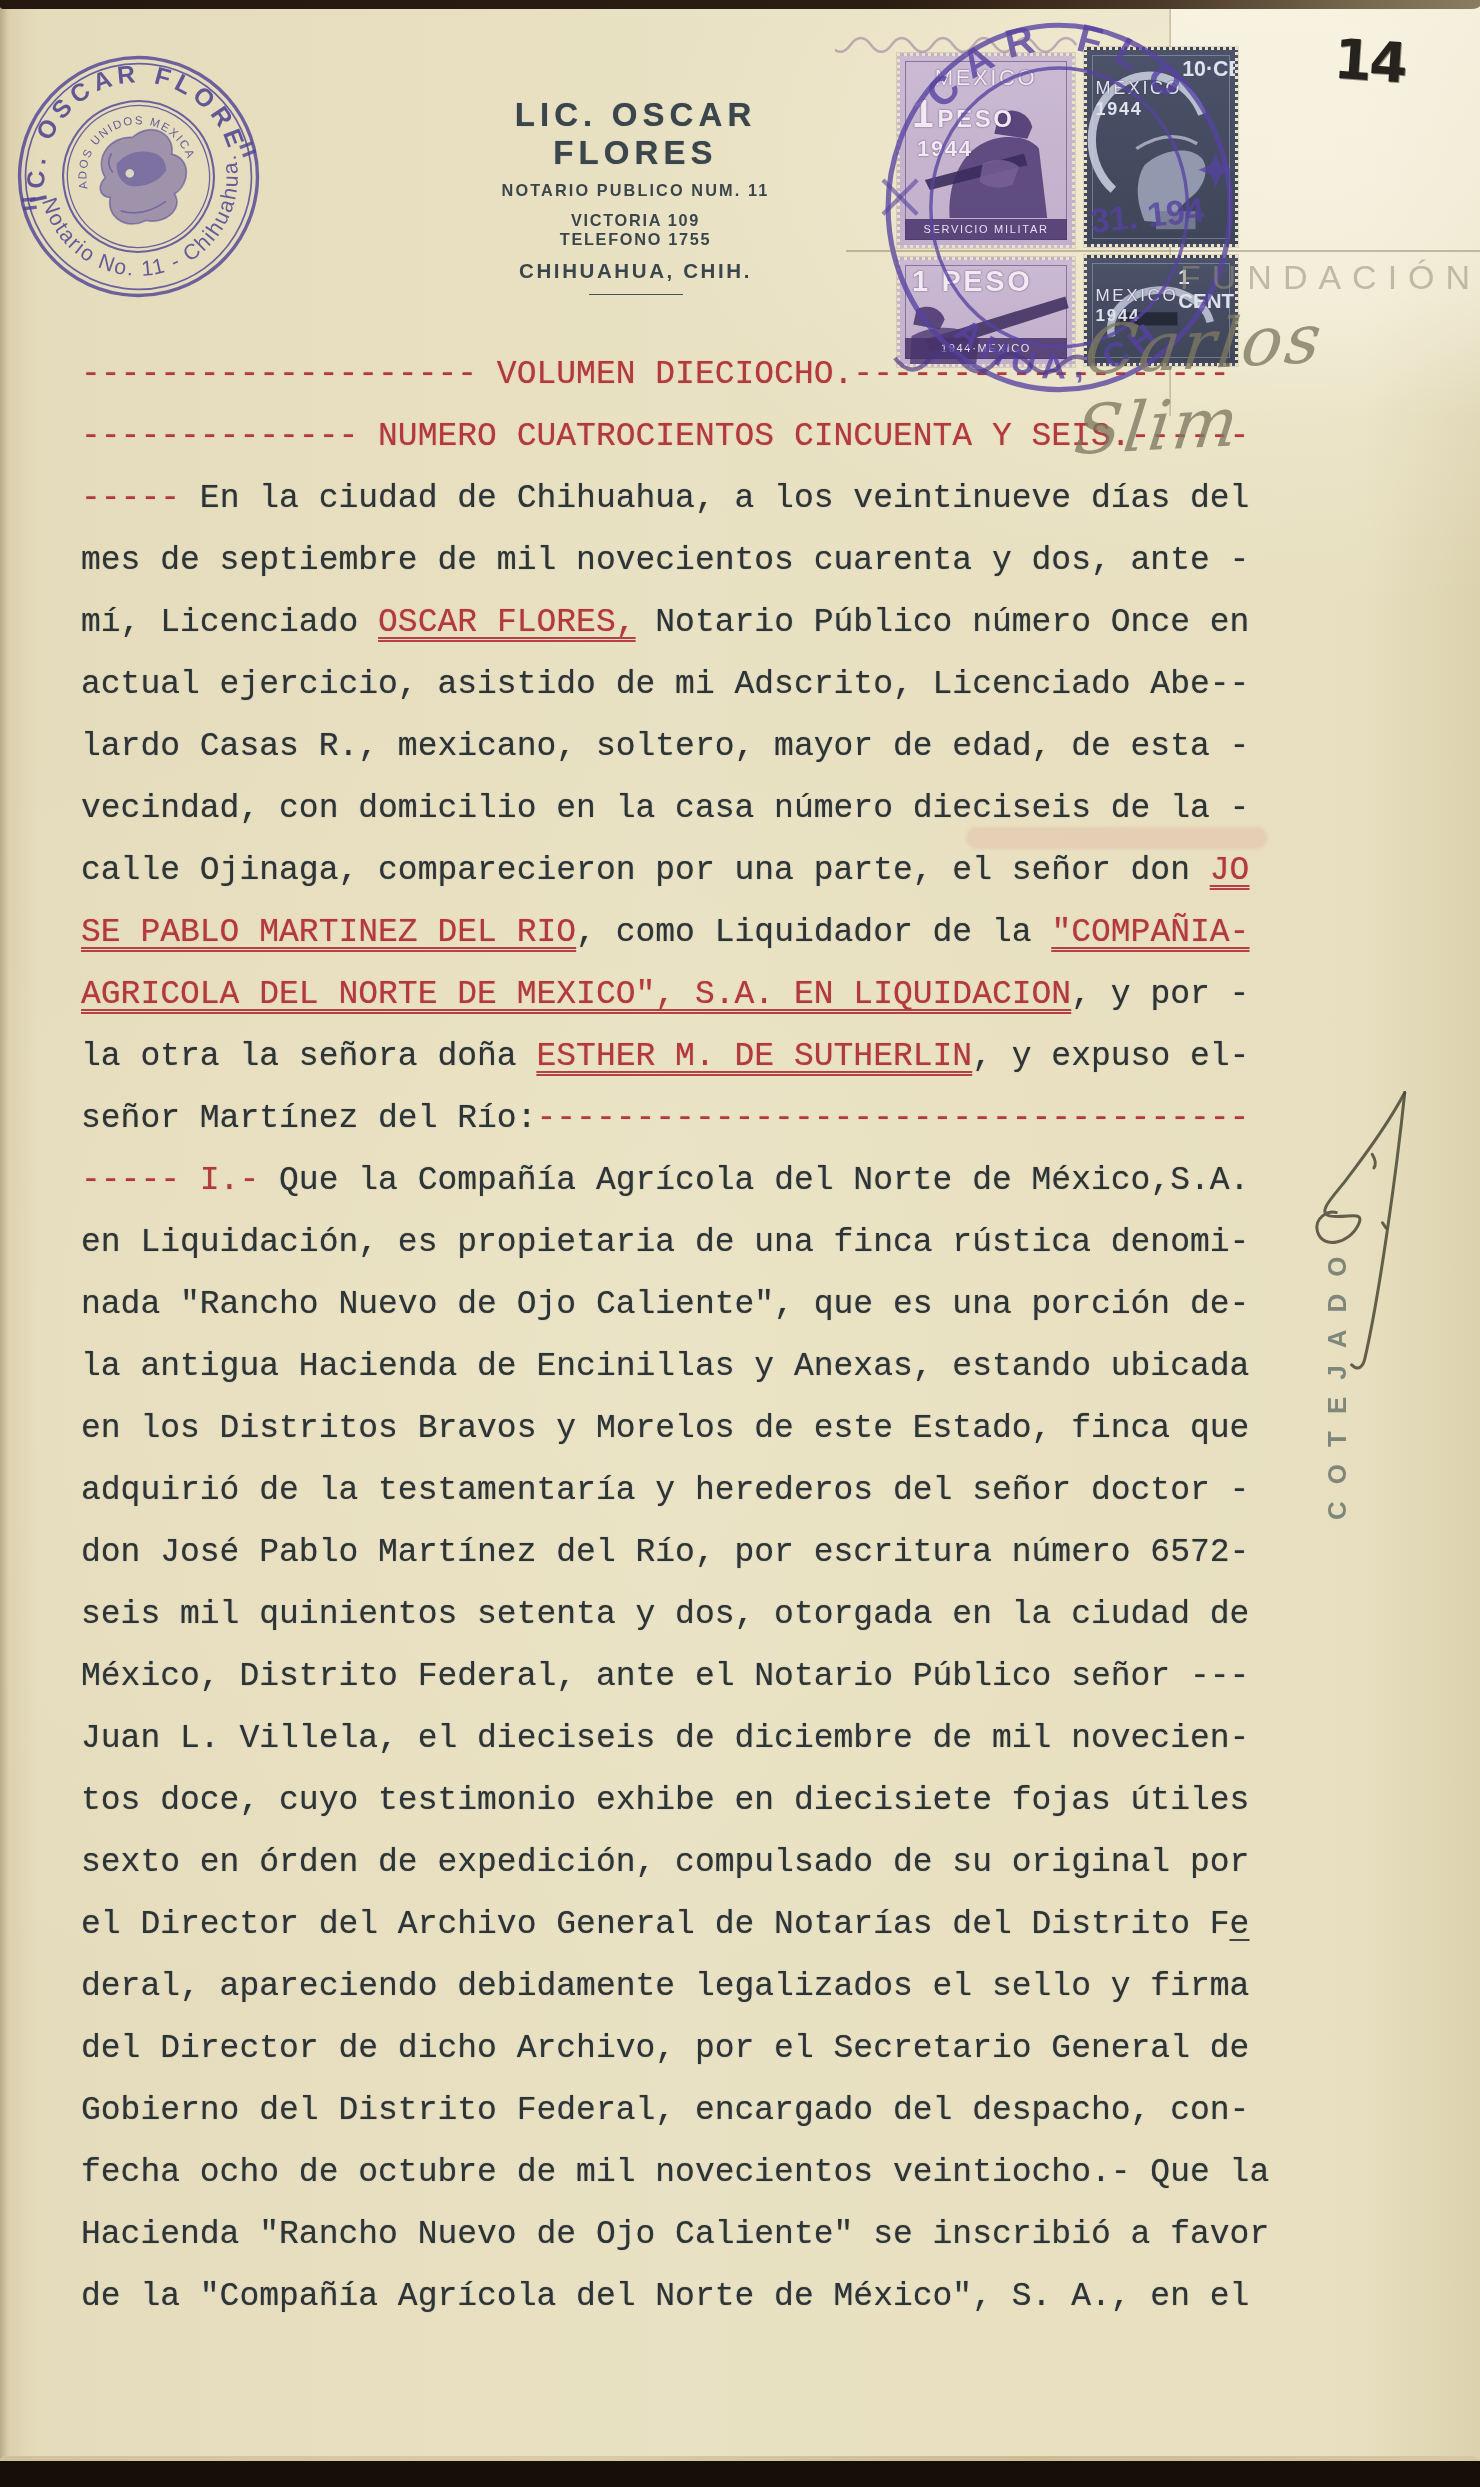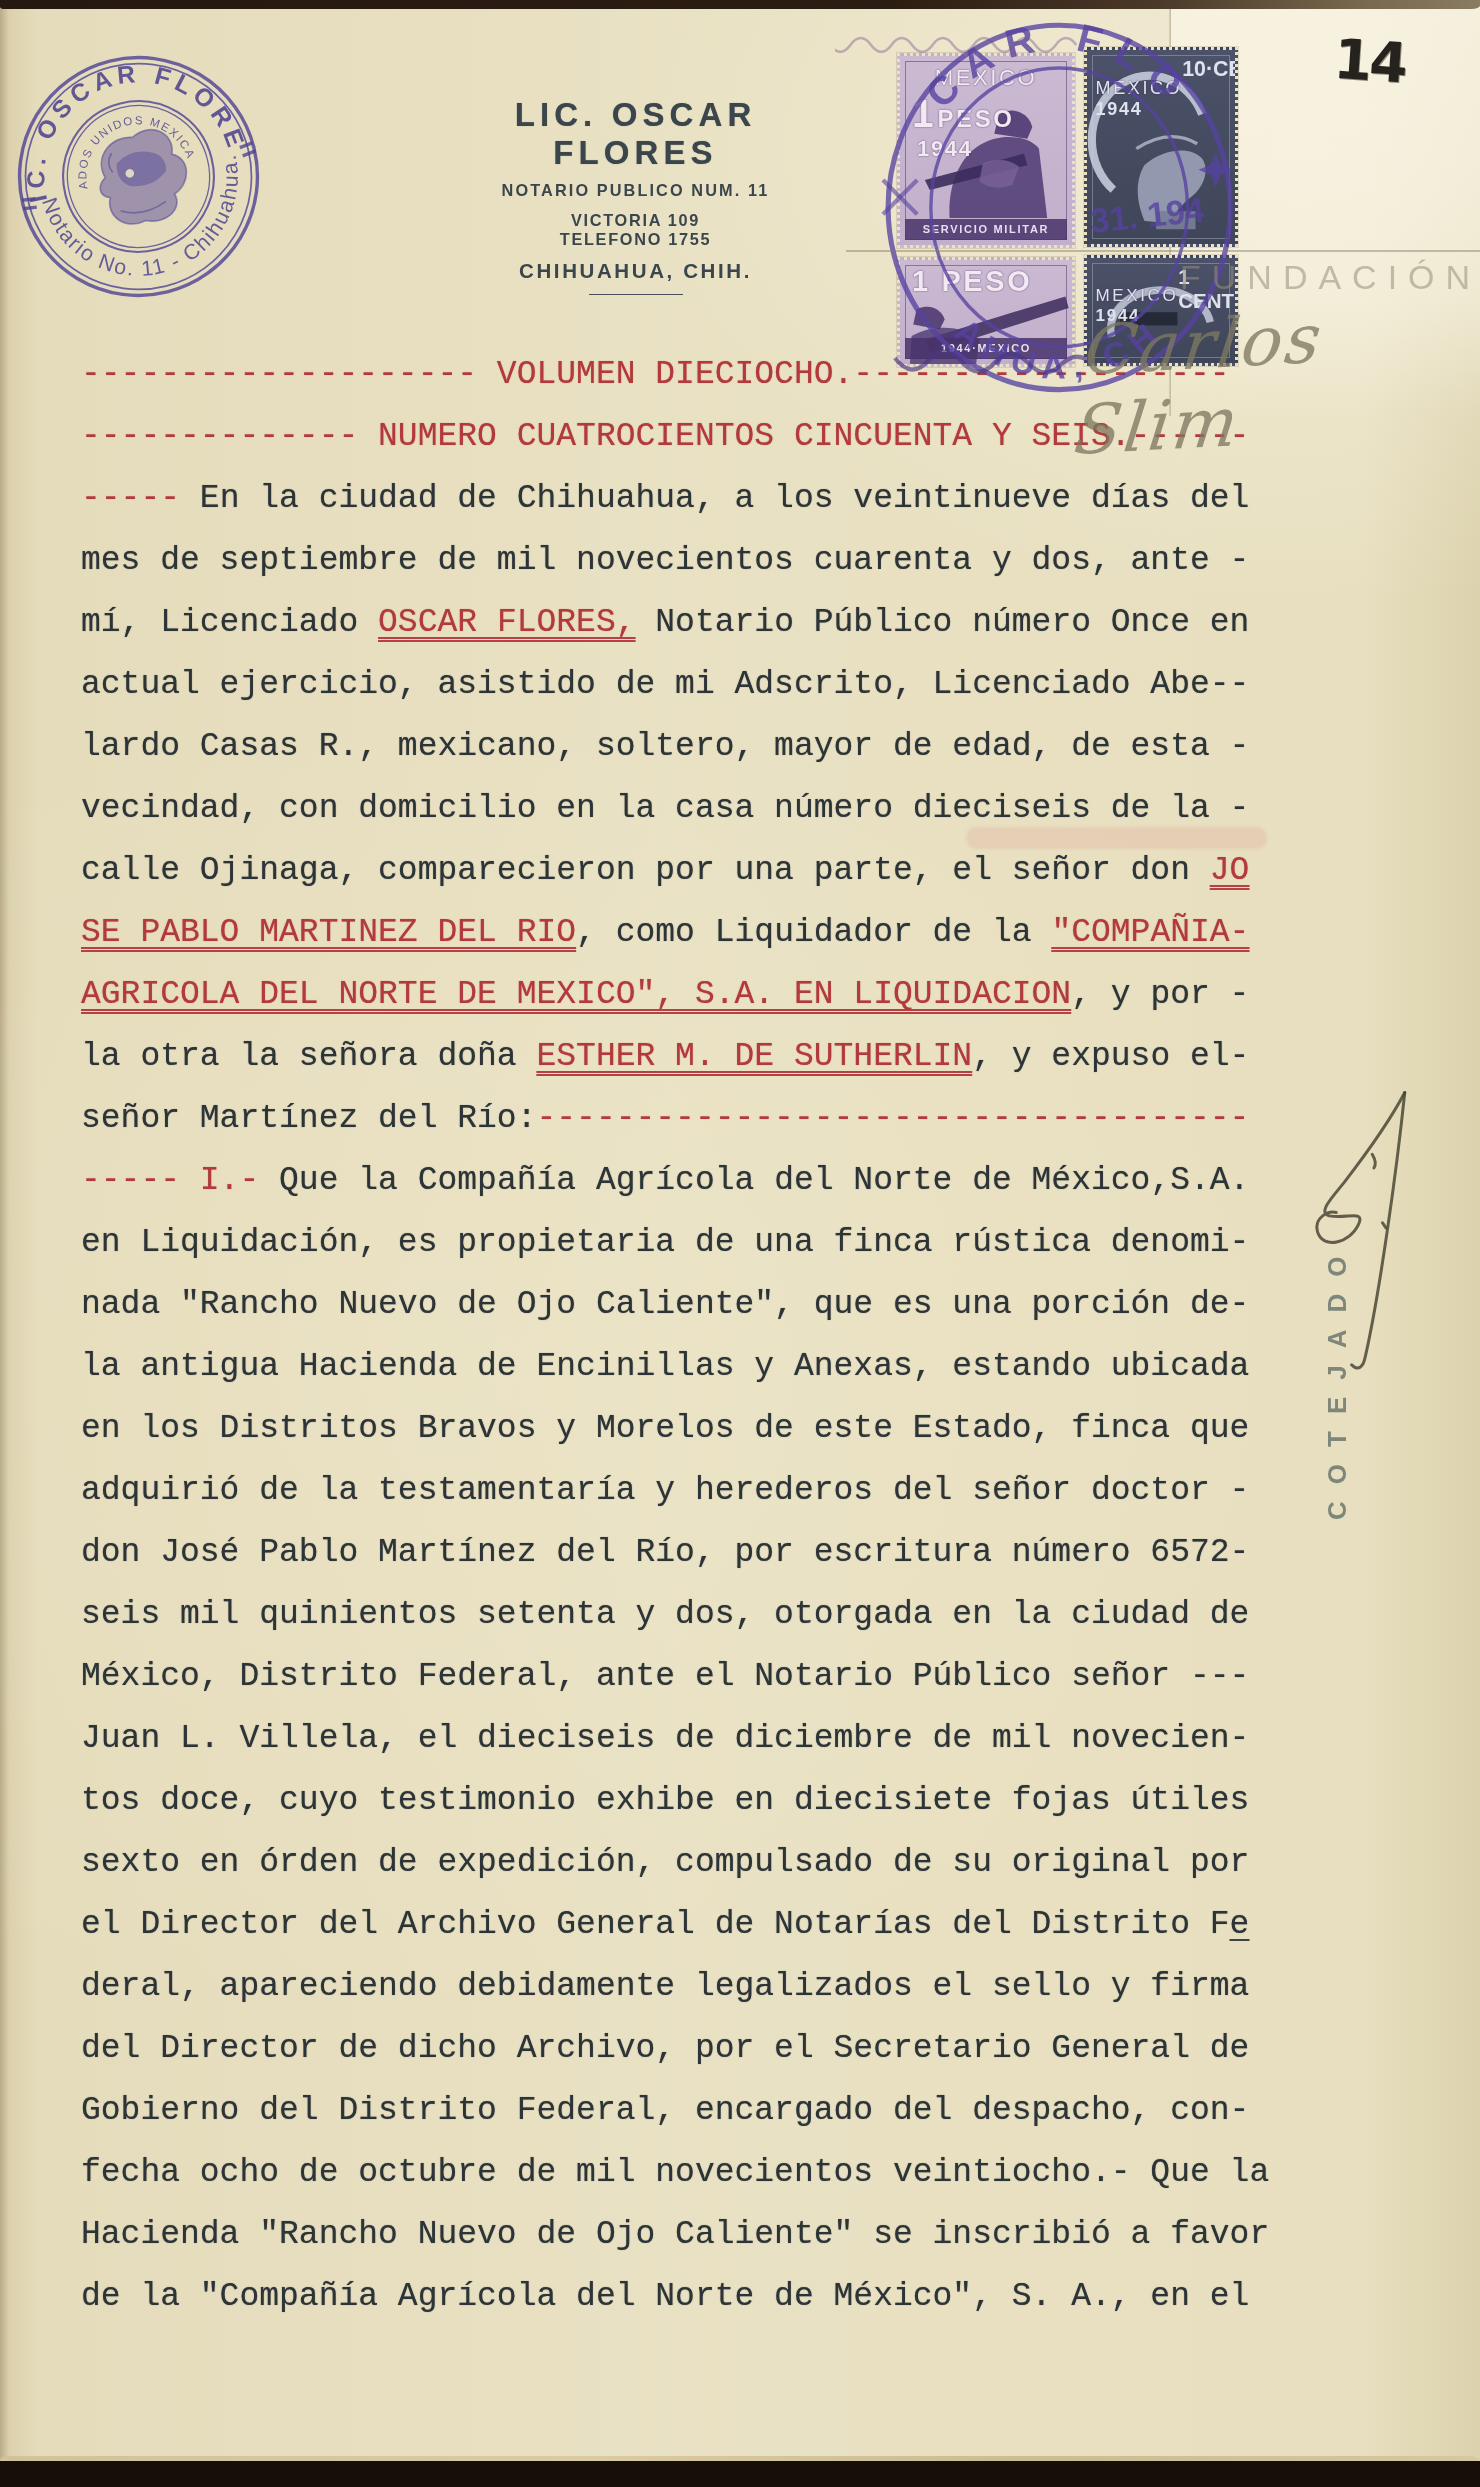--- a/index.html
+++ b/index.html
@@ -48,21 +48,21 @@
   
   .stamp{position:absolute;z-index:3;box-sizing:border-box;border:3.4px dotted #eae2c4;box-shadow:0 0 0 0.9px rgba(120,100,80,0.2);overflow:hidden;}
   .st-purple{background:linear-gradient(180deg,#cbbad2,#c2afcc);color:#f2e9f2;}
   .st-dark{background:linear-gradient(180deg,#4b5269,#3f4659);color:#dfe2ec;}
   .st-inner{position:absolute;inset:5.1px;border:1.7px solid rgba(80,58,112,0.55);}
   .st-dark .st-inner{border-color:rgba(210,214,228,0.35);}
   .st-art{position:absolute;inset:0;}
   .st-txt{position:relative;z-index:2;}
   .st-country{font-weight:normal;letter-spacing:2.6px;text-shadow:0 0 1.7px rgba(60,40,90,0.9);margin-top:21px;}
   .st-foot{position:absolute;left:5.1px;right:5.1px;bottom:5.1px;height:20.5px;background:rgba(72,52,106,0.85);
-    color:#e8def0;font-size:11px;letter-spacing:1.7px;text-align:center;line-height:20.5px;font-weight:bold;z-index:2;}
+    color:#e8def0;font-size:11px;letter-spacing:1.7px;text-align:center;line-height:20.5px;font-weight:normal;z-index:2;}
   .postmark{position:absolute;left:835px;top:8.6px;z-index:8;}
   
   #typed-lines{position:absolute;left:81px;top:344px;width:1259px;z-index:7;
     font-family:"Liberation Mono",monospace;font-size:33px;white-space:pre;
     color:#2d3437;text-shadow:0 0 1.1px rgba(45,52,55,0.55);}
   .tline{height:62px;line-height:62px;}
   .r,.ru{color:#b23a3c;text-shadow:0 0 1.1px rgba(178,58,60,0.55);}
   .ru{text-decoration-line:underline;text-decoration-style:double;
     text-decoration-color:rgba(178,58,60,0.9);text-decoration-thickness:1.7px;text-underline-offset:6px;}
   .bu{text-decoration-line:underline;text-decoration-color:rgba(45,52,55,0.8);

